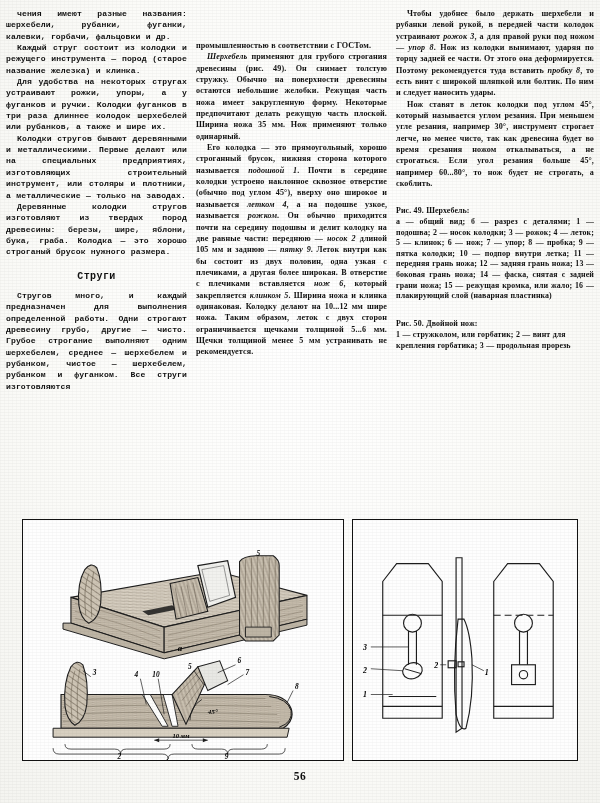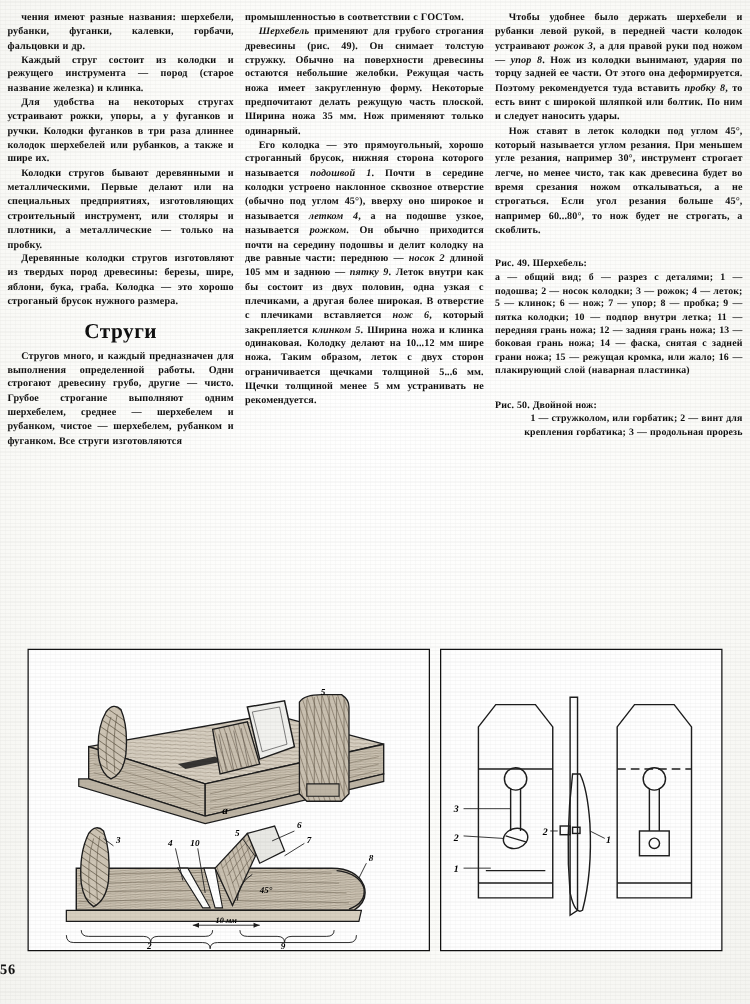--- a/index.html
+++ b/index.html
@@ -26,66 +26,67 @@
     box-sizing:border-box;
     font-size:8.1px;
     line-height:11.35px;
     text-align:justify;
     text-justify:inter-word;
     font-weight:700;
     letter-spacing:0.1px;
     word-spacing:0.3px;
     -webkit-font-smoothing:none;
   }
-  .col1{width:190px;padding-right:9px;}
+  .col1{width:190px;padding-right:9px;font-family:Liberation Mono, monospace;}
   .col2{width:200px;padding-right:9px;}
   .col3{width:198px;}
   .col p{margin:0;text-indent:11px;}
-  .col p.noind{text-indent:0;}
+  .col p.noind{text-indent:0;margin-top:32px;}
   .sec-title{
     text-align:center;
-    font-size:17px;
+    font-size:10px;
     font-weight:700;
     margin:13px 0 8px 0;
     letter-spacing:0.4px;
   }
   .cap{
     font-size:7.9px;
     line-height:10.6px;
     font-weight:700;
     text-align:justify;
     margin-top:16px;
   }
   .cap .caphead{
     display:block;
     margin-bottom:1px;
   }
   .cap.c50{margin-top:17px;}
   .cap .capbody{display:block;}
-  .cap .capbody.centered{text-align:right;}
+  .cap .capbody.centered{text-align:left;}
 
   
   .figwrap{
     position:absolute;
     left:6px;top:519px;width:588px;height:245px;
   }
   .fig{
     position:absolute;
     border:1.3px solid #121212;
     background:#fefefe;
     box-sizing:border-box;
   }
   #fig-left{left:16px;top:0px;width:322px;height:242px;}
   #fig-right{left:346px;top:0px;width:226px;height:242px;}
 
   .fig svg{display:block;width:100%;height:100%;}
 
   .pagenum{
     position:absolute;
     left:0;right:0;top:770px;
+    text-align:center;
     font-size:11.5px;
     font-weight:700;
     letter-spacing:0.6px;
   }
   .noise{
     position:absolute;inset:0;
     pointer-events:none;
     opacity:.055;
     background-image:
       repeating-linear-gradient(0deg, rgba(0,0,0,.5) 0 1px, transparent 1px 3px),
@@ -98,21 +99,21 @@
 <body>
 
 <div class="page">
 
   <div class="cols">
 
     <div class="col col1">
       <p>чения имеют разные названия: шерхебели, рубанки, фуганки, калевки, горбачи, фальцовки и др.</p>
       <p>Каждый струг состоит из колодки и режущего инструмента — пород (старое название железка) и клинка.</p>
       <p>Для удобства на некоторых стругах устраивают рожки, упоры, а у фуганков и ручки. Колодки фуганков в три раза длиннее колодок шерхебелей или рубанков, а также и шире их.</p>
-      <p>Колодки стругов бывают деревянными и металлическими. Первые делают или на специальных предприятиях, изготовляющих строительный инструмент, или столяры и плотники, а металлические — только на пробку.</p>
+      <p>Колодки стругов бывают деревянными и металлическими. Первые делают или на специальных предприятиях, изготовляющих строительный инструмент, или столяры и плотники, а металлические — только на заводах.</p>
       <p>Деревянные колодки стругов изготовляют из твердых пород древесины: березы, шире, яблони, бука, граба. Колодка — это хорошо строганый брусок нужного размера.</p>
       <div class="sec-title">Струги</div>
       <p>Стругов много, и каждый предназначен для выполнения определенной работы. Одни строгают древесину грубо, другие — чисто. Грубое строгание выполняют одним шерхебелем, среднее — шерхебелем и рубанком, чистое — шерхебелем, рубанком и фуганком. Все струги изготовляются</p>
     </div>
 
     <div class="col col2">
       <p class="noind">промышленностью в соответствии с ГОСТом.</p>
       <p><i>Шерхебель</i> применяют для грубого строгания древесины (рис. 49). Он снимает толстую стружку. Обычно на поверхности древесины остаются небольшие желобки. Режущая часть ножа имеет закругленную форму. Некоторые предпочитают делать режущую часть плоской. Ширина ножа 35 мм. Нож применяют только одинарный.</p>
       <p>Его колодка — это прямоугольный, хорошо строганный брусок, нижняя сторона которого называется <i>подошвой 1</i>. Почти в середине колодки устроено наклонное сквозное отверстие (обычно под углом 45°), вверху оно широкое и называется <i>летком 4</i>, а на подошве узкое, называется <i>рожком</i>. Он обычно приходится почти на середину подошвы и делит колодку на две равные части: переднюю — <i>носок 2</i> длиной 105 мм и заднюю — <i>пятку 9</i>. Леток внутри как бы состоит из двух половин, одна узкая с плечиками, а другая более широкая. В отверстие с плечиками вставляется <i>нож 6</i>, который закрепляется <i>клинком 5</i>. Ширина ножа и клинка одинаковая. Колодку делают на 10...12 мм шире ножа. Таким образом, леток с двух сторон ограничивается щечками толщиной 5...6 мм. Щечки толщиной менее 5 мм устранивать не рекомендуется.</p>
     </div>

